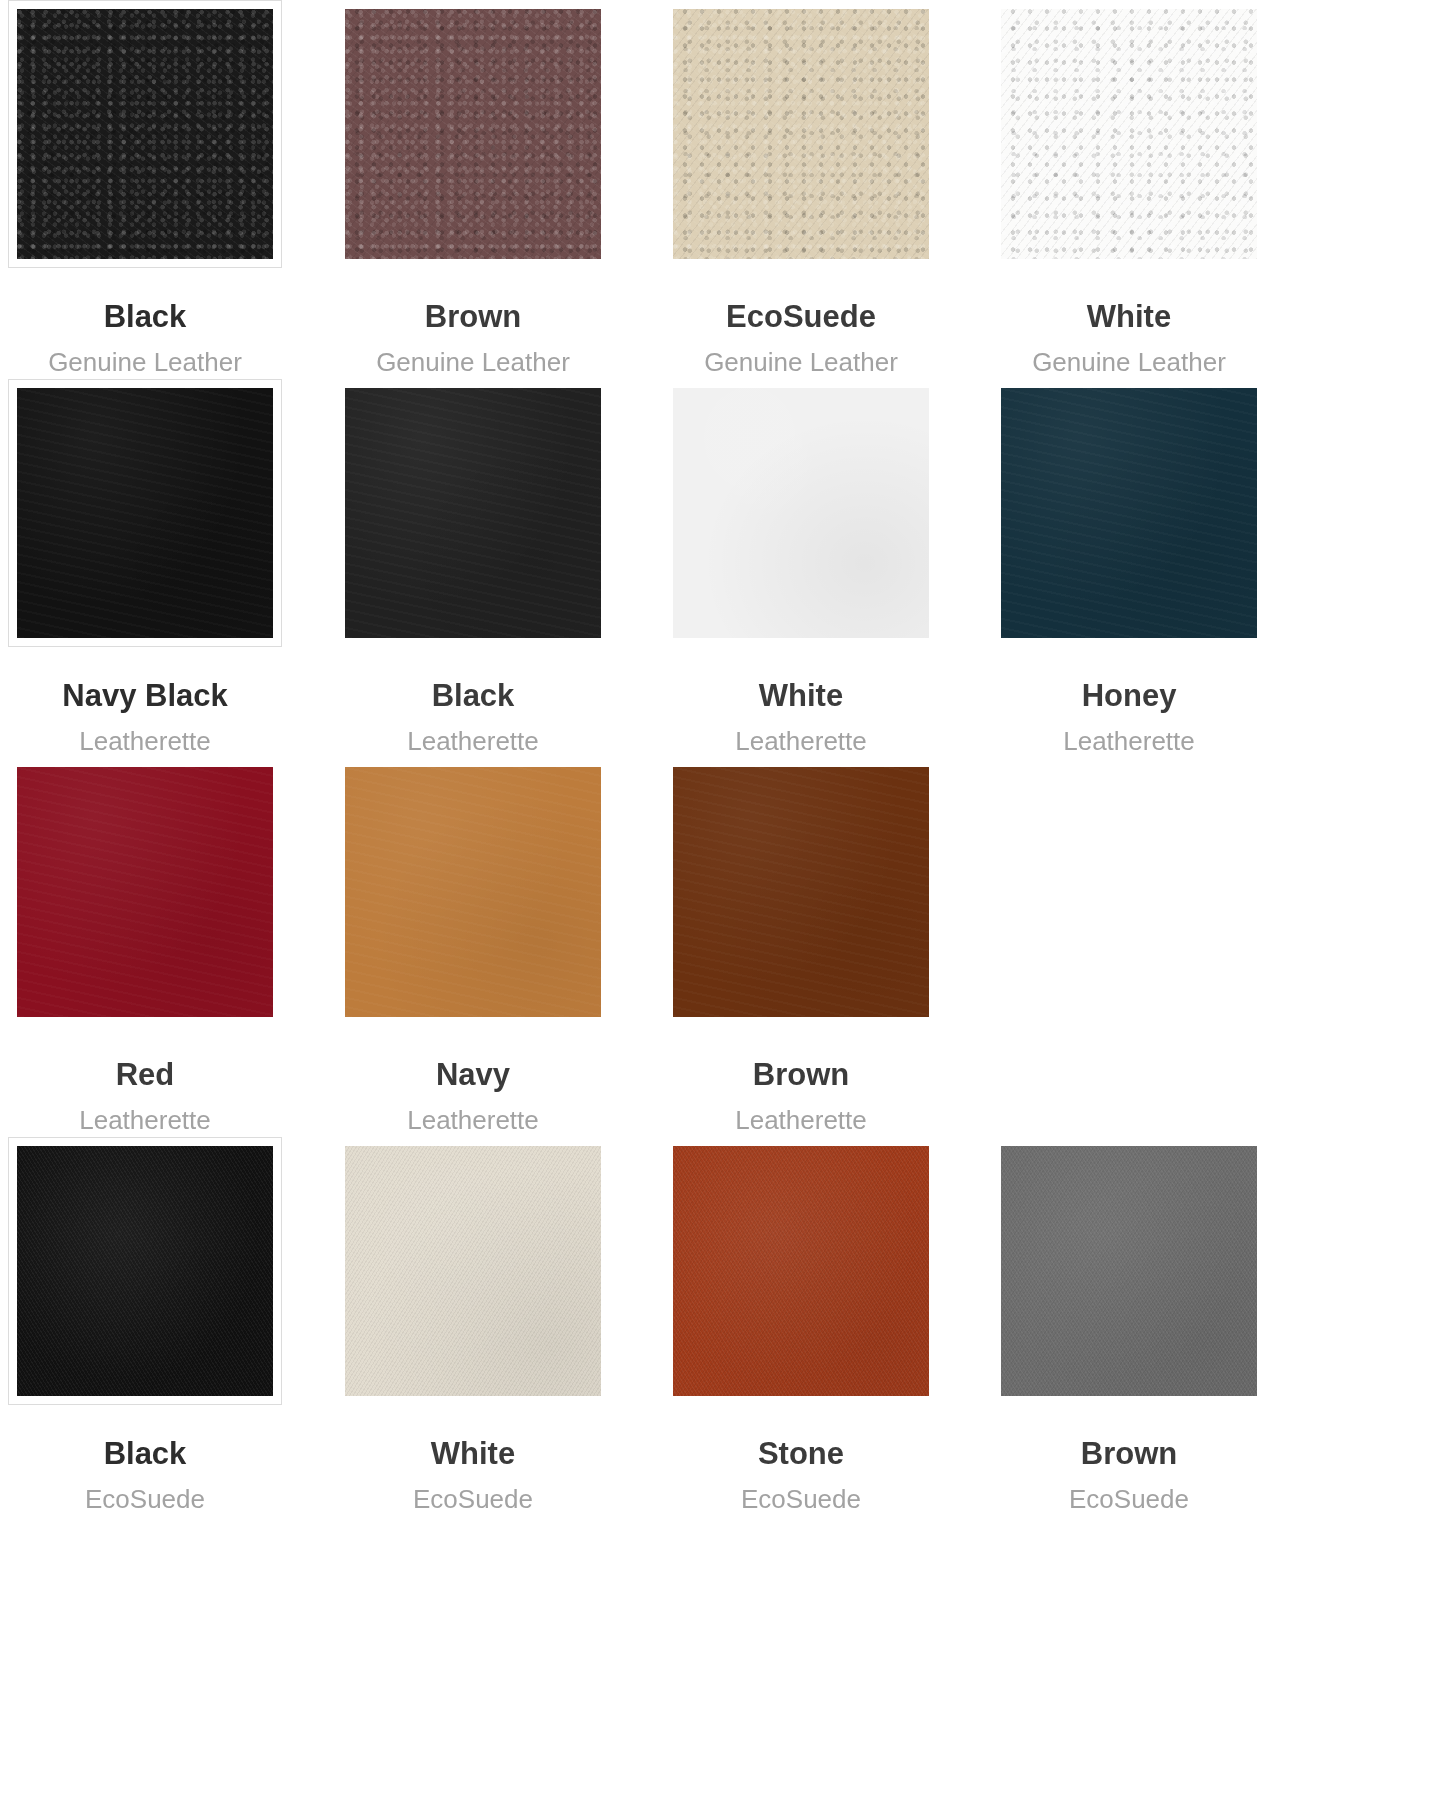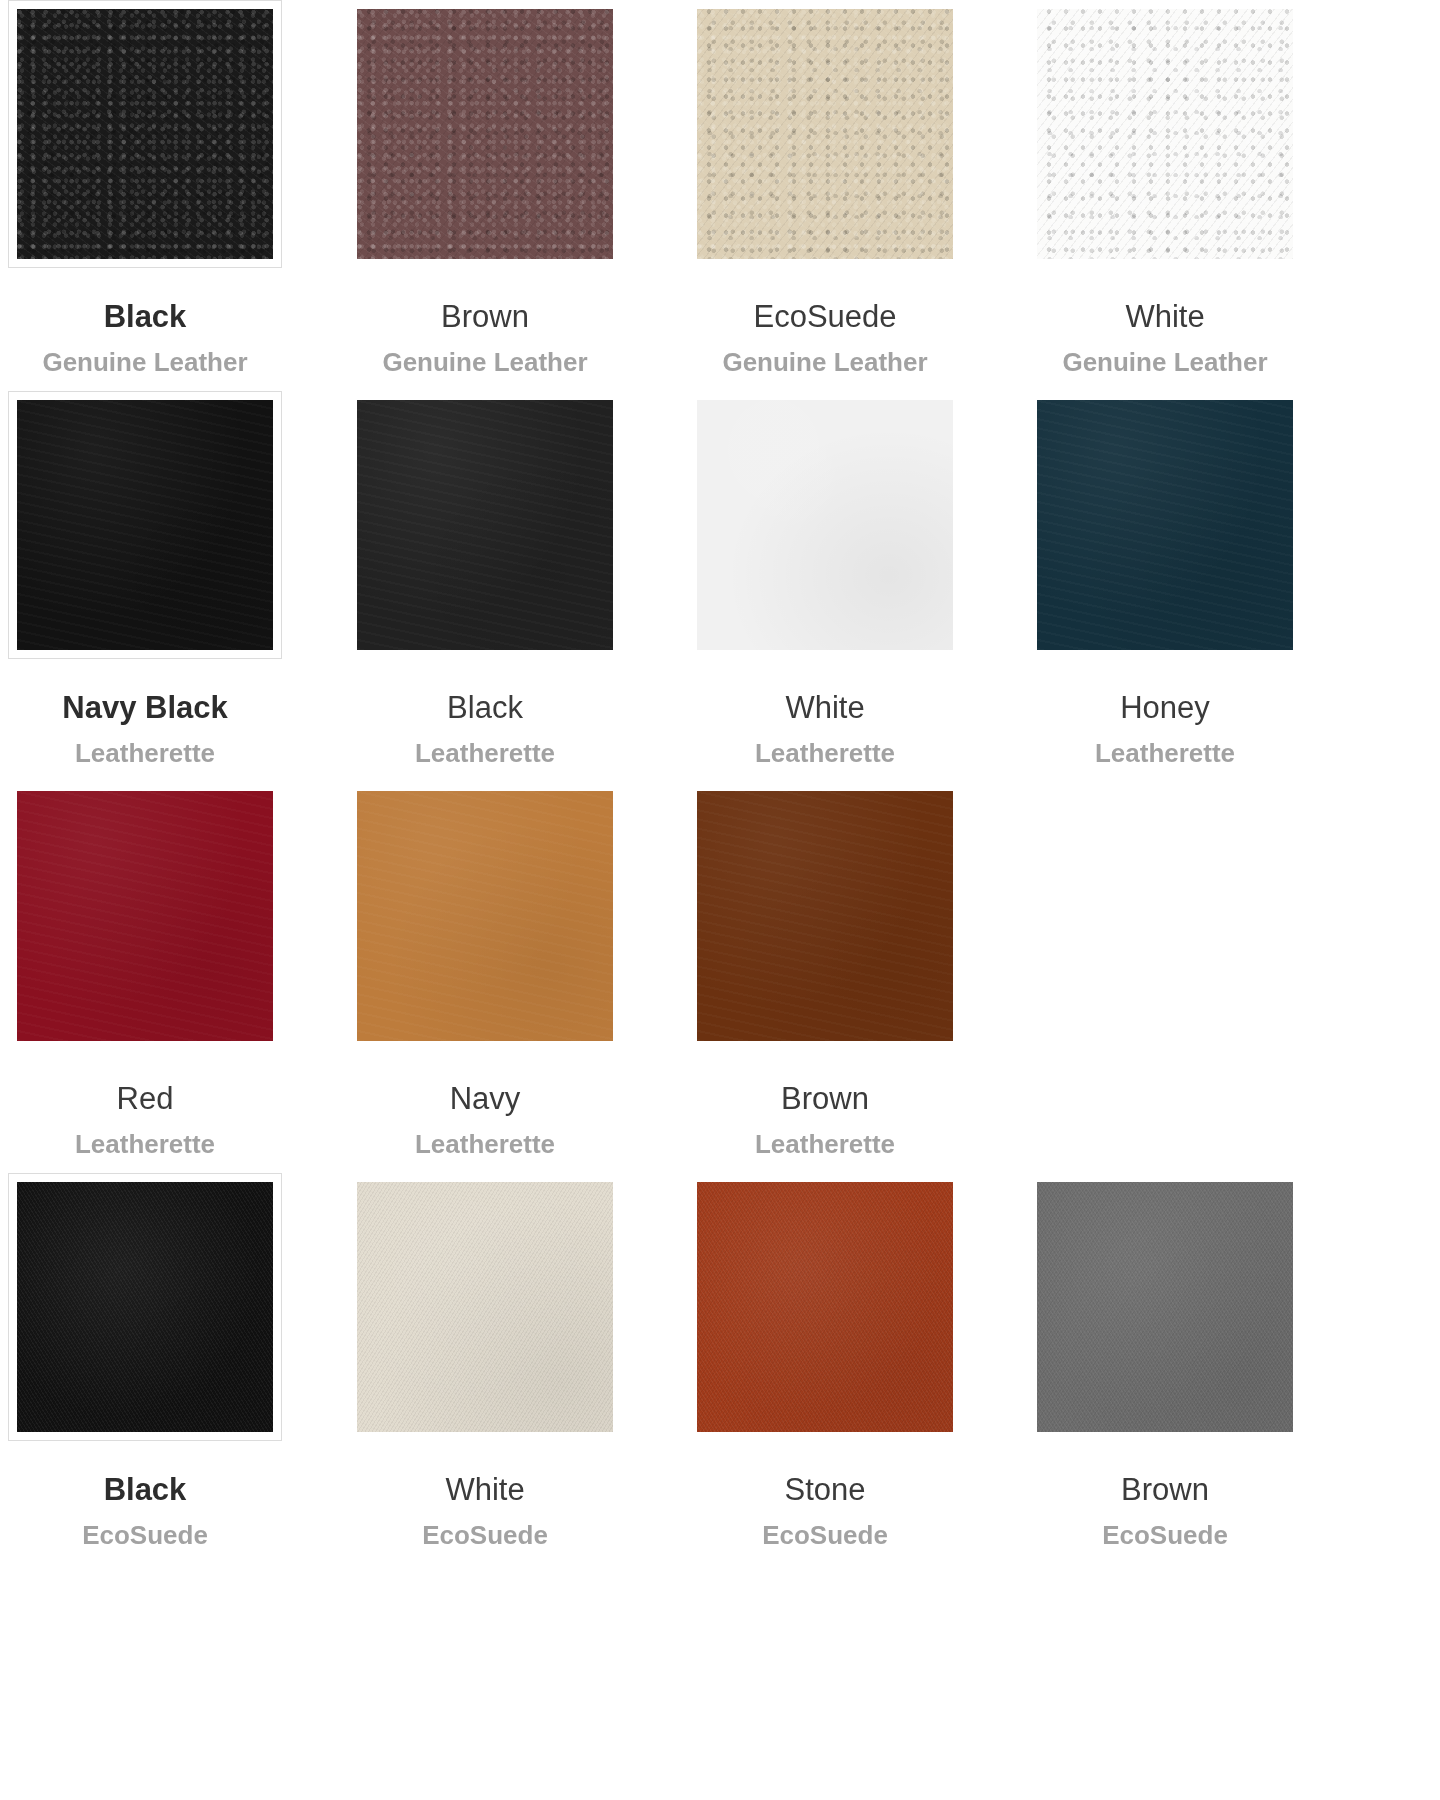--- a/index.html
+++ b/index.html
@@ -9,21 +9,20 @@
     font-family: "Liberation Sans", sans-serif;
   }
   body { padding: 0; }
 
   .swatch-grid {
     width: 1336px;
     display: grid;
     grid-template-columns: repeat(4, 328px);
     justify-content: start;
     padding-left: 8px;
-    gap: 12px;
   }
 
   .swatch-cell {
     width: 328px;
     display: flex;
     flex-direction: column;
     align-items: flex-start;
     padding-bottom: 4px;
   }
   .swatch-cell.empty { visibility: hidden; }
@@ -94,32 +93,32 @@
       repeating-linear-gradient(58deg, rgba(255,255,255,0.05) 0 1px, transparent 1px 3px),
       repeating-linear-gradient(-58deg, rgba(0,0,0,0.055) 0 1px, transparent 1px 3px),
       radial-gradient(ellipse at 40% 35%, rgba(255,255,255,0.06), transparent 65%),
       radial-gradient(ellipse at 80% 80%, rgba(0,0,0,0.06), transparent 65%);
   }
 
   .swatch-label {
     font-size: 31px;
     line-height: 1.0;
     color: #3b3b3b;
-    font-weight: 400;
+    font-weight: 700;
     width: 274px;
     text-align: center;
     margin-top: 33px;
   }
   .swatch-label.bold { font-weight: 700; color: #2d2d2d; }
 
   .swatch-material {
     font-size: 26px;
     line-height: 1.0;
     color: #a2a2a2;
-    font-weight: 700;
+    font-weight: 400;
     width: 274px;
     text-align: center;
     margin-top: 17px;
   }
 </style>
 </head>
 <body>
 
 <div class="swatch-grid" id="grid">
     <div class="swatch-cell">

